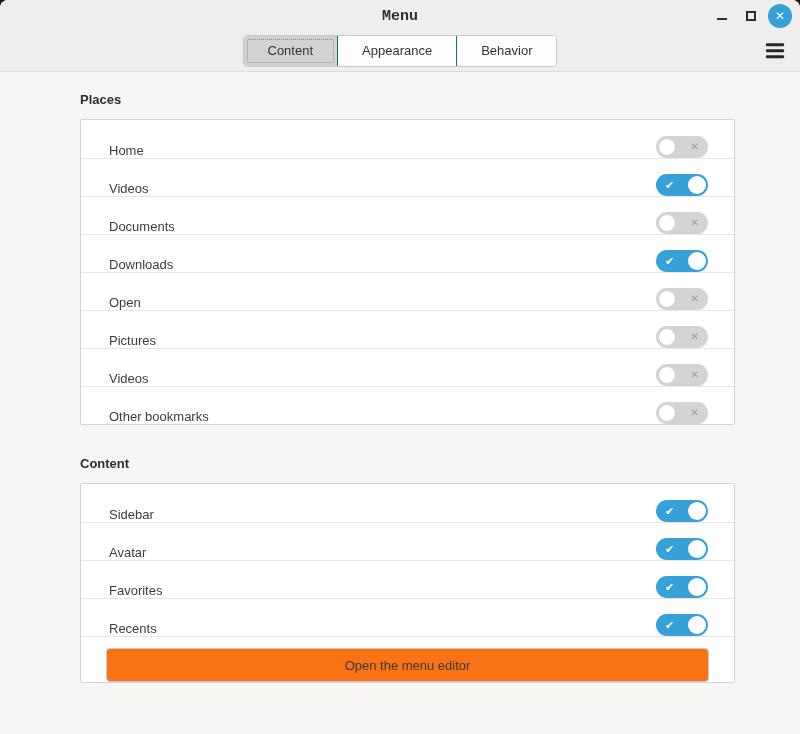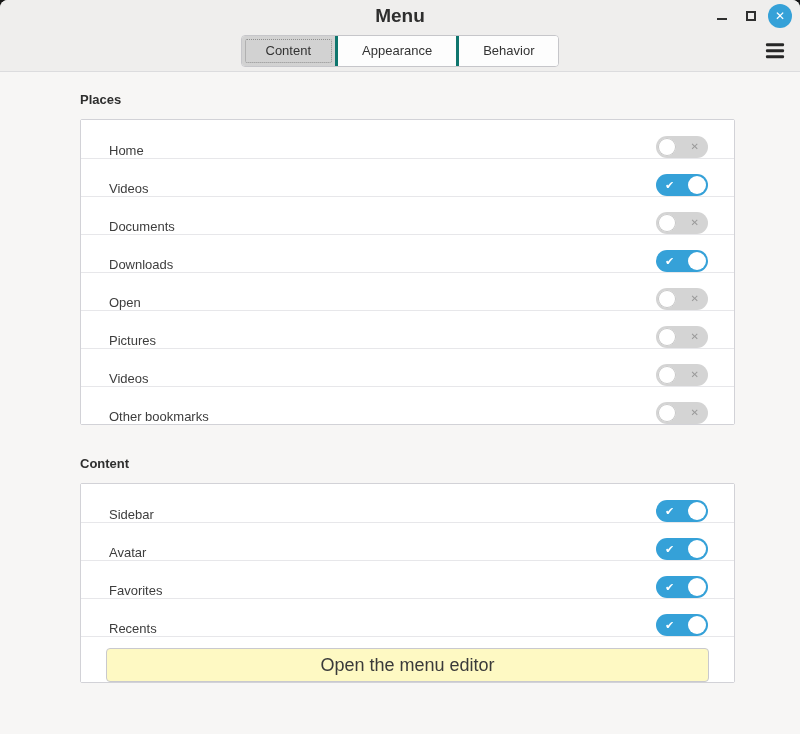--- a/index.html
+++ b/index.html
@@ -22,21 +22,21 @@
     overflow:hidden;
     background:var(--content-bg);
     display:flex;flex-direction:column;
   }
   
   .titlebar{
     height:32px;background:var(--header-bg);
     position:relative;flex:none;
     display:flex;align-items:center;justify-content:center;
   }
-  .title{font-size:19px;font-weight:bold;color:var(--heading-text);}
+  .title{font-size:15px;font-weight:bold;color:var(--heading-text);font-family:Liberation Mono, monospace;}
   .win-controls{
     position:absolute;right:8px;top:0;height:32px;
     display:flex;align-items:center;gap:5px;
   }
   .wc{width:24px;height:24px;border:none;background:transparent;display:flex;align-items:center;justify-content:center;cursor:default;padding:0;}
   .icon-min{display:block;width:10px;height:2px;background:#2f2f2f;margin-top:6px;}
   .icon-max{display:block;width:10px;height:10px;border:2px solid #2f2f2f;background:transparent;}
   .wc.close{width:24px;height:24px;border-radius:50%;background:var(--accent);}
   .icon-close{color:#fff;font-size:12px;font-weight:bold;line-height:1;}
   
@@ -49,21 +49,21 @@
   .tabgroup{
     display:flex;height:32px;margin-bottom:2px;
     border:1px solid #c6c6ca;border-radius:4px;
     background:#fdfdfd;overflow:hidden;
   }
   .tab{
     border:none;background:#fdfdfd;color:#333;
     font-size:13px;padding:0 24px;height:100%;
     cursor:default;position:relative;
   }
-  .tab + .tab{border-left:3px solid #0f766e;}
+  .tab + .tab{border-left:1px solid #0f766e;}
   .tab.active{background:var(--active-tab);}
   .tab.active::after{
     content:"";position:absolute;inset:3px;
     border:1px dotted #8f8f8f;border-radius:2px;pointer-events:none;
   }
   .hamburger{
     position:absolute;right:12px;top:50%;transform:translateY(-55%);
     background:transparent;border:none;padding:4px;cursor:default;
   }
   .bars{display:flex;flex-direction:column;gap:3px;}
@@ -93,22 +93,22 @@
   .knob{position:absolute;top:2px;width:18px;height:18px;border-radius:50%;background:#fff;}
   .toggle.on .knob{right:2px;}
   .toggle.off .knob{left:2px;box-shadow:inset 0 0 0 1px #c7c7c7;}
   .glyph{position:absolute;top:50%;transform:translateY(-50%);font-size:11px;line-height:1;}
   .toggle.on .glyph{left:9px;color:#fff;}
   .toggle.off .glyph{right:9px;color:#999;font-size:10px;font-weight:bold;}
   
   .row.button-row{height:46px;padding:0 25px;}
   .wide-btn{
     width:100%;height:34px;
-    background:#fef9c3;border:1px solid #c9c9ce;border-radius:4px;
-    font-size:18px;color:#3a3a3a;cursor:default;
+    background:#f97316;border:1px solid #c9c9ce;border-radius:4px;
+    font-size:13px;color:#3a3a3a;cursor:default;
   }
 </style>
 </head>
 <body>
 
 <div class="window">
 
   <div class="titlebar">
     <div class="title">Menu</div>
     <div class="win-controls">

